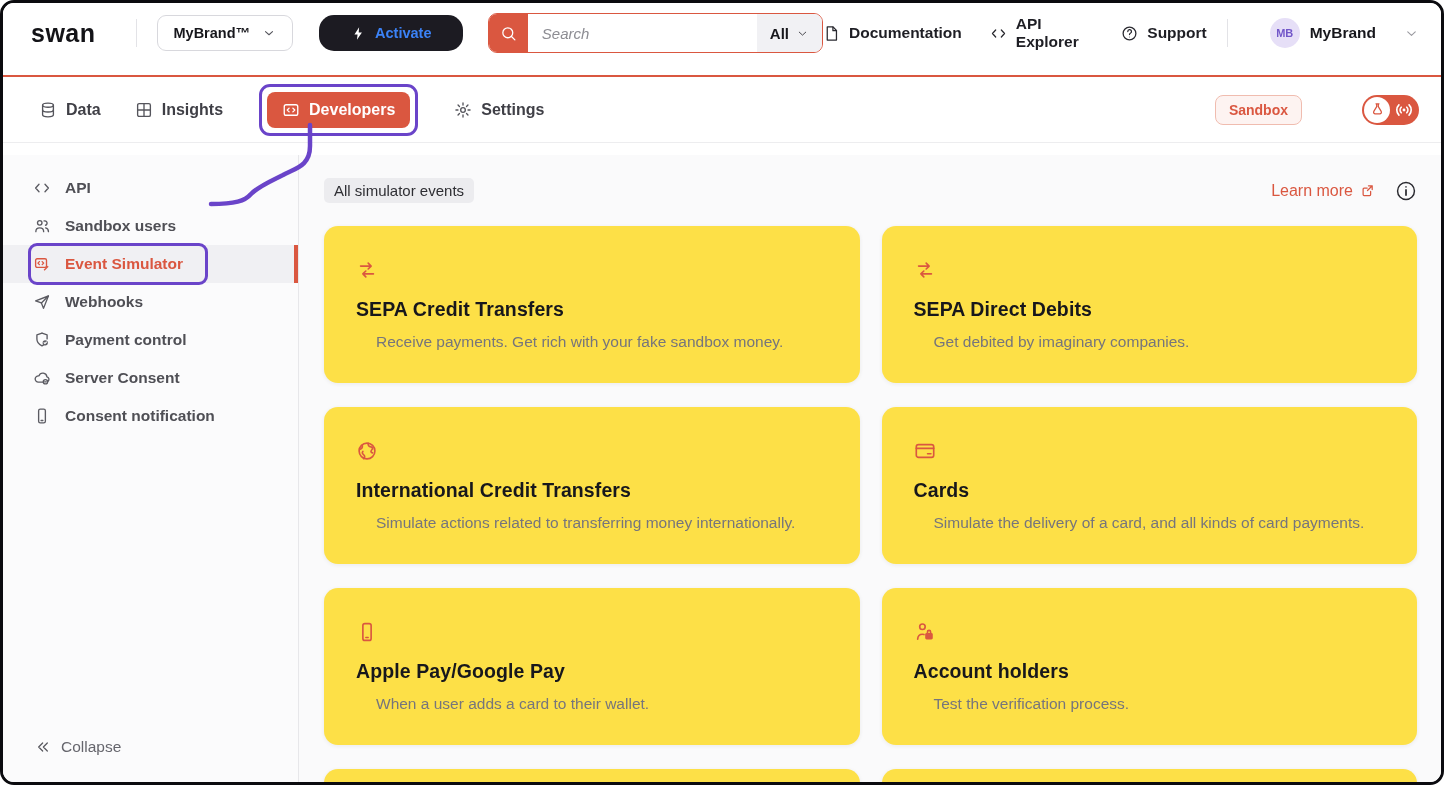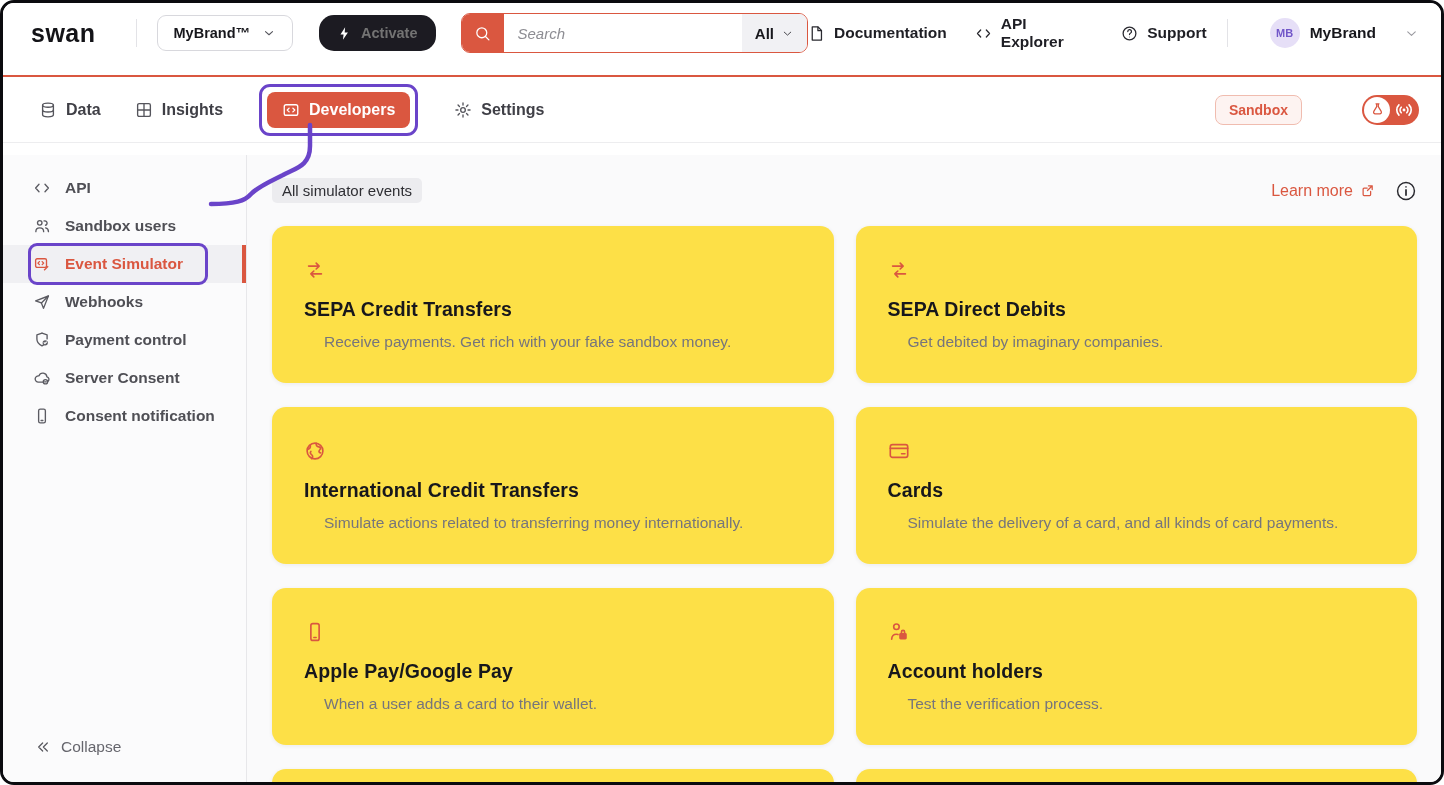--- a/index.html
+++ b/index.html
@@ -15,22 +15,22 @@
   .icn{display:inline-flex;align-items:center;justify-content:center;flex:none;}
   .icn svg{width:100%;height:100%;display:block;}
 
   
   .hdr{height:60px;flex:none;display:flex;align-items:center;padding:0 22px 0 28px;background:#fff;gap:0;}
   .logo{font-size:25px;font-weight:700;letter-spacing:.5px;color:#131317;margin-right:20px;}
   .vdiv{width:1px;height:28px;background:#E3E3E7;margin:0 20px;}
   .brand-btn{display:flex;align-items:center;gap:12px;border:1px solid #D8D8DD;border-radius:9px;
     background:#fff;padding:9px 16px;font-size:14.5px;font-weight:700;color:var(--ink);cursor:pointer;}
   .brand-btn .icn{width:14px;height:14px;color:#55555C;}
-  .activate{display:flex;align-items:center;gap:9px;background:var(--dark-btn);color:#737373;border:none;
-    border-radius:15px;padding:10px 18px;font-size:14.5px;font-weight:700;margin-left:26px;cursor:pointer;}
+  .activate{display:flex;align-items:center;gap:9px;background:var(--dark-btn);color:#3b82f6;border:none;
+    border-radius:15px;padding:10px 32px;font-size:14.5px;font-weight:700;margin-left:26px;cursor:pointer;}
   .activate .icn{width:15px;height:15px;color:#fff;}
   .search{display:flex;align-items:stretch;height:40px;width:348px;margin-left:25px;border:1.5px solid var(--accent);
     border-radius:9px;overflow:hidden;background:#fff;}
   .search-btn{width:42px;background:var(--accent);color:#fff;display:flex;align-items:center;justify-content:center;border:none;cursor:pointer;}
   .search-btn .icn{width:17px;height:17px;}
   .search input{flex:1;border:none;outline:none;font-style:italic;font-size:15px;color:#3A3A40;padding:0 14px;font-family:"Liberation Sans",sans-serif;}
   .search input::placeholder{color:#8D8D93;}
   .search-all{display:flex;align-items:center;gap:7px;background:#F1F1F4;padding:0 13px;font-size:15px;
     font-weight:600;color:var(--ink);cursor:pointer;}
   .search-all .icn{width:13px;height:13px;color:#45454B;}
@@ -57,21 +57,21 @@
     font-size:14px;font-weight:600;padding:6px 13px;border-radius:8px;cursor:pointer;}
   .env-toggle{position:relative;width:57px;height:30px;border-radius:15px;background:var(--accent);
     margin-left:26px;cursor:pointer;flex:none;}
   .env-knob{position:absolute;left:2px;top:2px;width:26px;height:26px;border-radius:50%;background:#fff;
     display:flex;align-items:center;justify-content:center;color:var(--accent);}
   .env-knob .icn{width:15px;height:15px;}
   .env-live{position:absolute;right:5px;top:5px;width:20px;height:20px;color:#fff;}
 
   
   .bodyrow{flex:1;display:flex;min-height:0;}
-  .side{width:244px;flex:none;background:#FBFBFC;border-right:1px solid var(--line);display:flex;
+  .side{width:296px;flex:none;background:#FBFBFC;border-right:1px solid var(--line);display:flex;
     flex-direction:column;padding-top:14px;position:relative;}
   .side-item{position:relative;display:flex;align-items:center;gap:14px;height:38px;padding-left:30px;
     font-size:15.5px;font-weight:600;color:#4F4F55;cursor:pointer;}
   .side-item .icn{width:18px;height:18px;color:#5B5B62;}
   .side-item.active{background:#F0F0F3;color:var(--accent);}
   .side-item.active .icn{color:var(--accent);}
   .side-item.active::after{content:"";position:absolute;right:0;top:0;bottom:0;width:4px;background:var(--accent);}
   .side-annotation{position:absolute;left:25px;top:-2px;width:180px;height:42px;border:3px solid var(--purple);
     border-radius:9px;pointer-events:none;}
   .collapse{margin-top:auto;display:flex;align-items:center;gap:10px;padding:0 0 26px 32px;font-size:15.5px;

